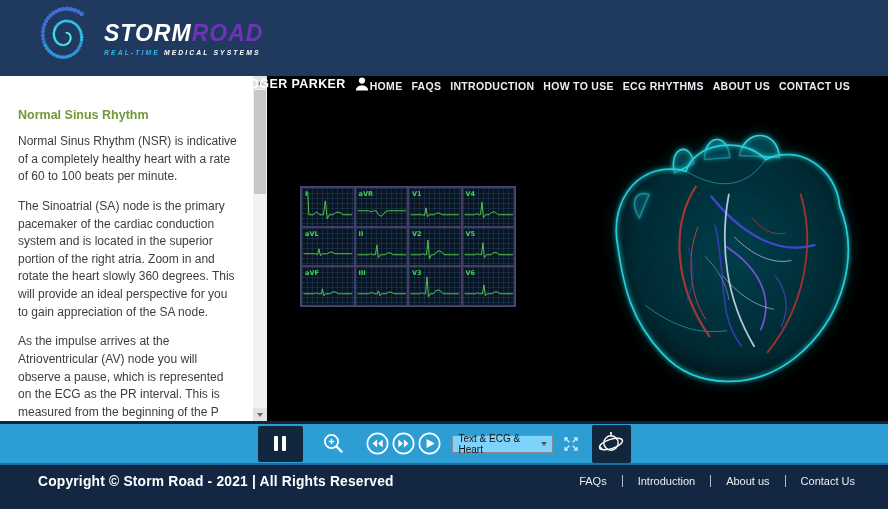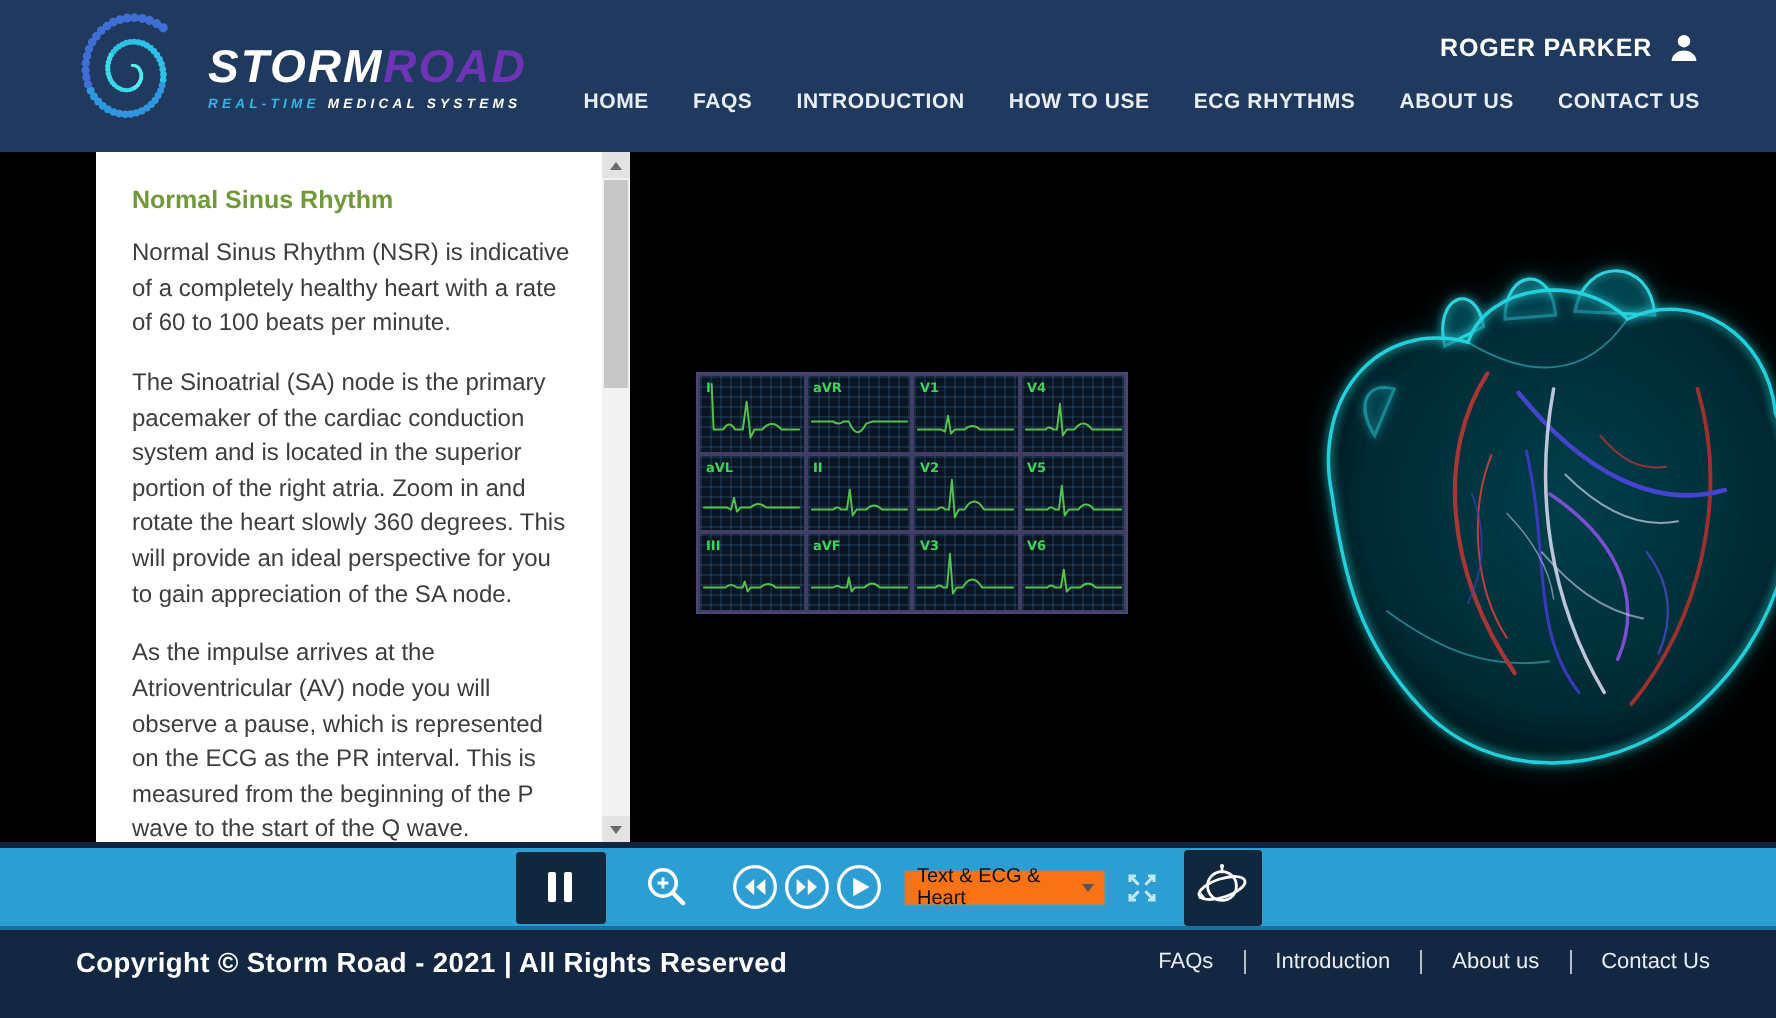--- a/index.html
+++ b/index.html
@@ -18,31 +18,31 @@
   .logo{position:absolute;left:34px;top:6px;display:flex;align-items:center;cursor:pointer;}
   .logo-mark{width:64px;height:62px;}
   .logo-text{margin-left:6px;margin-top:4px;}
   .logo-words{font-weight:800;font-style:italic;font-size:23px;letter-spacing:1px;line-height:1;}
   .logo-w1{color:#ffffff;}
   .logo-w2{color:var(--c-logo-purple,#6d35b5);}
   .logo-tagline{font-size:6.8px;letter-spacing:2.1px;font-style:italic;margin-top:4px;font-weight:700;}
   .logo-t1{color:var(--c-logo-teal,#35b6e8);}
   .logo-t2{color:#ffffff;}
 
-  .header-right{position:absolute;top:0;right:38px;height:76px;display:flex;flex-direction:column;align-items:flex-end;justify-content:flex-start;padding-top:16px;}
+  .header-right{position:absolute;top:0;right:38px;height:76px;display:flex;align-items:flex-end;justify-content:flex-start;padding-top:16px;}
   .user-row{display:flex;align-items:center;gap:8px;color:#fff;font-weight:700;font-size:12.5px;letter-spacing:.4px;cursor:pointer;}
   .user-icon{width:16px;height:16px;}
-  .nav-row{display:flex;gap:22px;margin-top:13px;}
+  .nav-row{display:flex;gap:9px;margin-top:13px;}
   .nav-row a{color:#e9eef5;text-decoration:none;font-size:10.5px;font-weight:700;letter-spacing:.3px;cursor:pointer;}
 
   
   .main{height:345px;flex:0 0 345px;display:flex;background:#000;position:relative;}
   .text-panel{
     width:253px;flex:0 0 253px;background:#ffffff;overflow:hidden;
-    padding:17px 14px 0 18px;box-sizing:border-box;margin-left:48px;
+    padding:32px 14px 0 18px;box-sizing:border-box;
   }
   .panel-title{color:var(--c-accent-green,#6f9a37);font-size:12.5px;font-weight:700;margin:0 0 11px 0;}
   .para{font-size:12px;line-height:1.47;color:#3d3d3d;margin:0 0 12px 0;}
 
   .scrollbar{width:14px;flex:0 0 14px;background:#f2f2f2;position:relative;}
   .sb-btn{position:absolute;left:0;width:14px;height:13px;background:#e3e3e3;display:flex;align-items:center;justify-content:center;cursor:pointer;}
   .sb-up{top:0;}
   .sb-down{bottom:0;}
   .sb-arrow{width:0;height:0;border-left:3.5px solid transparent;border-right:3.5px solid transparent;}
   .sb-up .sb-arrow{border-bottom:4px solid #6a6a6a;}
@@ -79,21 +79,21 @@
     border-top:3px solid #14243c;border-bottom:2px solid #1a70a2;box-sizing:border-box;
     display:flex;align-items:center;justify-content:center;position:relative;z-index:5;
   }
   .btn{background:none;border:none;padding:0;display:flex;align-items:center;justify-content:center;cursor:pointer;}
   .pause-btn{width:45px;height:36px;background:#10273d;border-radius:2px;margin-right:19px;}
   .pause-glyph{display:flex;gap:4px;}
   .pause-glyph span{display:block;width:4px;height:15px;background:#fff;border-radius:1px;}
   .zoom-btn{margin-right:21px;}
   .circle-btn{margin-right:3px;}
   .view-select{
-    margin-left:8px;margin-right:10px;width:101px;height:18px;background:#f97316;border:1px solid #8a8a8a;
+    margin-left:8px;margin-right:10px;width:101px;height:18px;background:#7dd3fc;border:1px solid #8a8a8a;
     display:flex;align-items:center;justify-content:space-between;padding:0 5px 0 6px;box-sizing:border-box;
     font-size:10px;color:#111;cursor:pointer;border-radius:1px;
   }
   .sel-caret{width:0;height:0;border-left:3.5px solid transparent;border-right:3.5px solid transparent;border-top:4px solid #555;}
   .fs-btn{margin-right:13px;}
   .rotate-btn{width:39px;height:38px;background:#10273d;border-radius:2px;}
 
   
   .footer{
     height:44px;flex:0 0 44px;background:var(--c-footer-bg,#132742);
@@ -300,29 +300,29 @@
               <path d="M2,27 L12,27 Q14,25 16,27 L18,27 L19.5,12 L21,31 L23,27 L26,27 Q31,19 36,27 L51,27"></path>
             </svg>
           </div>
           <div class="ecg-cell">
             <span class="ecg-label">V5</span>
             <svg viewBox="0 0 53 38" preserveAspectRatio="none">
               <path d="M2,27 L13,27 Q15,25 17,27 L19,27 L20.5,15 L22,30 L24,27 L29,27 Q33,22 37,27 L51,27"></path>
             </svg>
           </div>
           <div class="ecg-cell">
+            <span class="ecg-label">aVF</span>
+            <svg viewBox="0 0 53 38" preserveAspectRatio="none">
+              <path d="M2,27 L13,27 Q15,25.5 17,27 L20,27 L21,22 L22.5,29 L24,27 L29,27 Q33,23 37,27 L51,27"></path>
+            </svg>
+          </div>
+          <div class="ecg-cell">
             <span class="ecg-label">III</span>
             <svg viewBox="0 0 53 38" preserveAspectRatio="none">
               <path d="M2,27 L13,27 Q16,24.5 19,27 L22,27 L23,24 L24.5,29 L26,27 L31,27 Q35,23.5 39,27 L51,27"></path>
-            </svg>
-          </div>
-          <div class="ecg-cell">
-            <span class="ecg-label">aVF</span>
-            <svg viewBox="0 0 53 38" preserveAspectRatio="none">
-              <path d="M2,27 L13,27 Q15,25.5 17,27 L20,27 L21,22 L22.5,29 L24,27 L29,27 Q33,23 37,27 L51,27"></path>
             </svg>
           </div>
           <div class="ecg-cell">
             <span class="ecg-label">V3</span>
             <svg viewBox="0 0 53 38" preserveAspectRatio="none">
               <path d="M2,27 L11,27 Q13,25 15,27 L17,27 L18.5,10 L20,30 L22,27 L25,27 Q30,19 35,27 L51,27"></path>
             </svg>
           </div>
           <div class="ecg-cell">
             <span class="ecg-label">V6</span>

